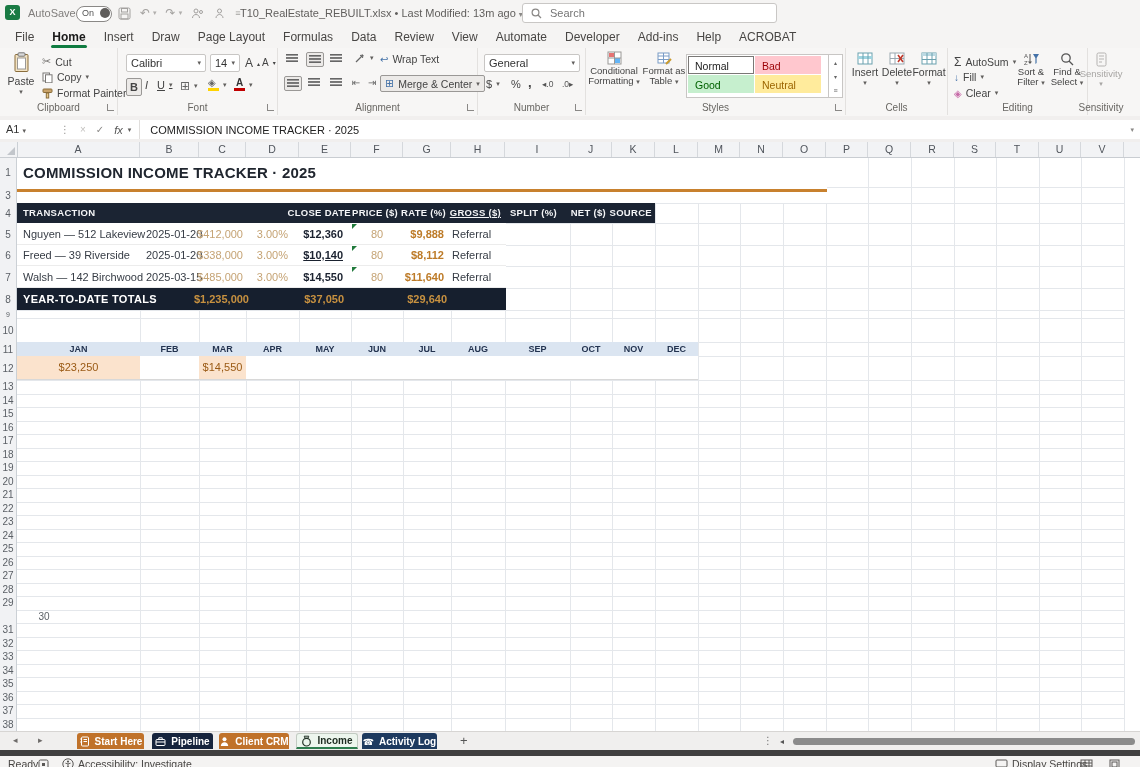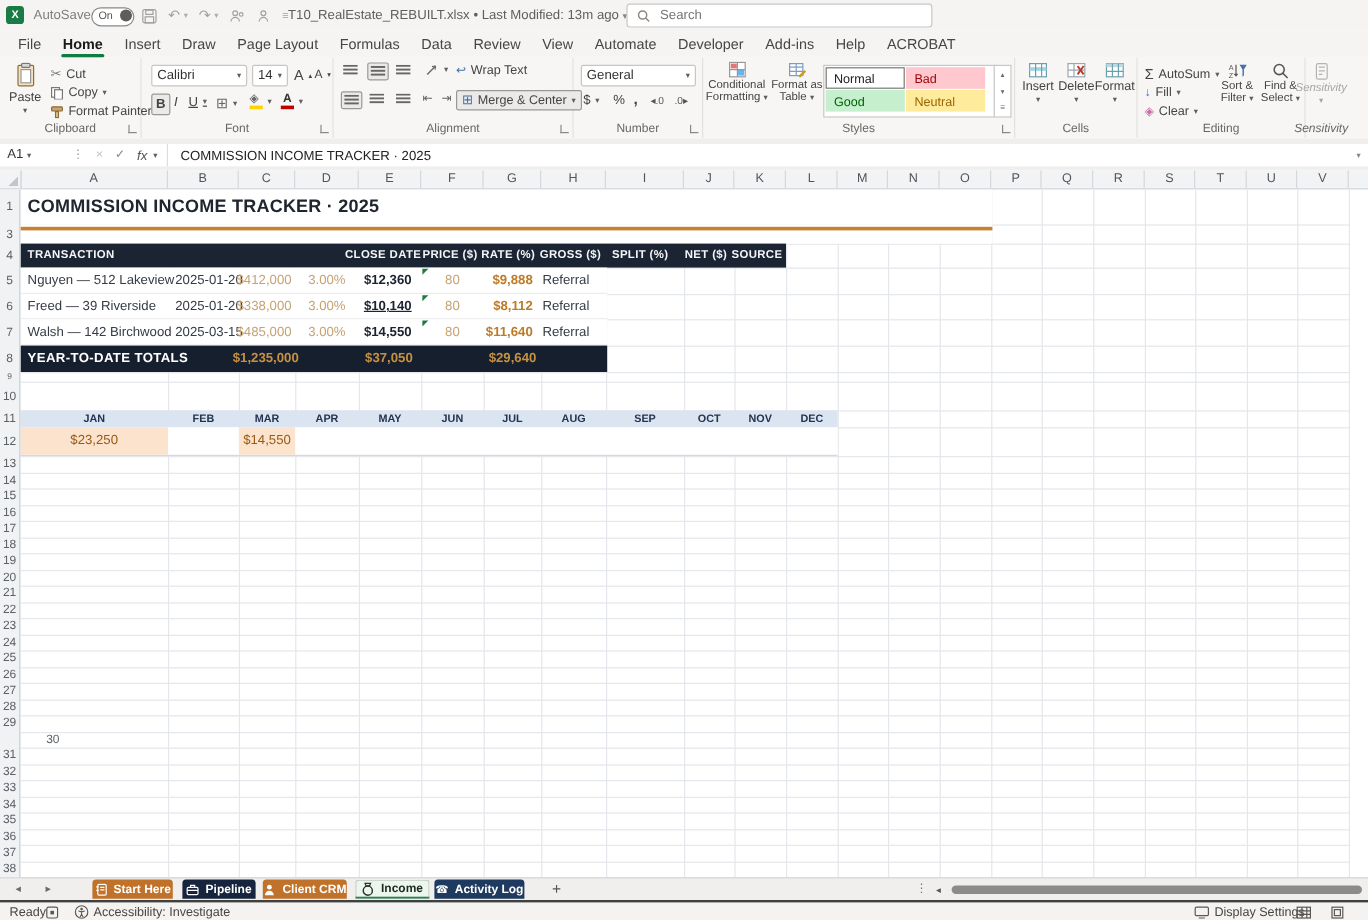--- a/index.html
+++ b/index.html
@@ -83,21 +83,21 @@
   .stab{position:absolute;top:1px;height:16px;border-radius:3px 3px 0 0;display:flex;align-items:center;justify-content:center;gap:5px;font-size:10px;font-weight:bold;color:#fff;box-sizing:border-box;}
   .t-orange{background:#c0722a;}
   .t-navy{background:#16243d;}
   .t-blue{background:#1e3a5f;}
   .t-active{background:#edf6ee;color:#1d2b20;border:1px solid #c2cbc2;border-bottom:2px solid #2e7d4f;}
   .addsheet{position:absolute;left:460px;top:1px;font-size:13px;color:#555;}
   .hscroll-dots{position:absolute;left:763px;top:3px;color:#777;font-size:10px;}
   .hscroll-arr{position:absolute;left:780px;top:5px;font-size:8px;color:#555;}
   .hthumb{position:absolute;left:793px;top:6px;width:342px;height:7px;background:#8b8b8b;border-radius:4px;}
   
-  .statusbar{position:absolute;left:0;top:750px;width:1140px;height:17px;background:#f4f3f2;border-top:2px solid #404040;box-sizing:border-box;font-size:10.5px;color:#484644;}
+  .statusbar{position:absolute;left:0;top:750px;width:1140px;height:17px;background:#f4f3f2;border-top:6px solid #404040;box-sizing:border-box;font-size:10.5px;color:#484644;}
   .sb-item{position:absolute;top:0;height:16px;display:flex;align-items:center;gap:4px;}
   svg{display:block;}
 </style>
 </head>
 <body>
 
 <div class="titlebar">
   <div class="xlogo">X</div>
   <span class="autosave-lb">AutoSave</span>
   <span class="toggle">
@@ -412,21 +412,21 @@
     <div class="bigbtn" style="left:102px;top:4px;width:34px;">
       <svg width="14" height="14" viewBox="0 0 14 14">
           <circle cx="6" cy="6" r="4.2" fill="none" stroke="#555" stroke-width="1.3"></circle>
           <line x1="9" y1="9" x2="13" y2="13" stroke="#555" stroke-width="1.3"></line>
         </svg>
       <span class="twoline"><span>Find &amp;</span><br><span>Select</span> <span class="dd">▾</span></span>
     </div>
     <div class="rlabel">Editing</div>
   </div>
 
-  <div class="rgroup" style="left:1075px;width:52px;border-right:none;font-style:italic;">
+  <div class="rgroup" style="left:1075px;width:52px;border-right:none;">
     <div class="bigbtn gray" style="left:6px;top:4px;width:40px;">
       <svg width="13" height="15" viewBox="0 0 13 15">
           <rect x="2" y="1" width="9" height="13" rx="1.5" fill="none" stroke="#b5b3b1"></rect>
           <line x1="4" y1="4" x2="9" y2="4" stroke="#b5b3b1"></line>
           <line x1="4" y1="7" x2="9" y2="7" stroke="#b5b3b1"></line>
           <line x1="4" y1="10" x2="7" y2="10" stroke="#b5b3b1"></line>
         </svg>
       <span style="font-size:9.5px;">Sensitivity</span>
       <span class="dd gray">▾</span>
     </div>
@@ -521,21 +521,21 @@
 
   <div class="band" style="left:17px;top:29px;width:810px;height:16px;background:#fff;">
     <div class="rule" style="left:0;top:2px;width:810px;height:3px;"></div>
   </div>
 
   <div class="band navy" style="left:17px;top:45px;width:638px;height:20px;">
     <span class="hdr-lb" style="left:6px;">TRANSACTION</span>
     <span class="hdr-lb" style="right:304px;">CLOSE DATE</span>
     <span class="hdr-lb" style="right:257px;">PRICE ($)</span>
     <span class="hdr-lb" style="right:209px;">RATE (%)</span>
-    <span class="hdr-lb" style="right:154px;">GROSS ($)</span>
+    <span class="hdr-lb" style="right:154px;text-decoration:underline;">GROSS ($)</span>
     <span class="hdr-lb" style="right:98px;">SPLIT (%)</span>
     <span class="hdr-lb" style="right:49px;">NET ($)</span>
     <span class="hdr-lb" style="right:3px;">SOURCE</span>
   </div>
 
   <div id="datarows">
       <div class="drow" style="top: 65px; height: 22px;">
         <span class="dc c-dark" style="line-height: 22px; left: 6px;">Nguyen — 512 Lakeview</span>
         <span class="dc c-dark" style="line-height: 22px; left: 129px;">2025-01-20</span>
         <span class="dc c-tan" style="line-height: 22px; right: 263px;">$412,000</span>

